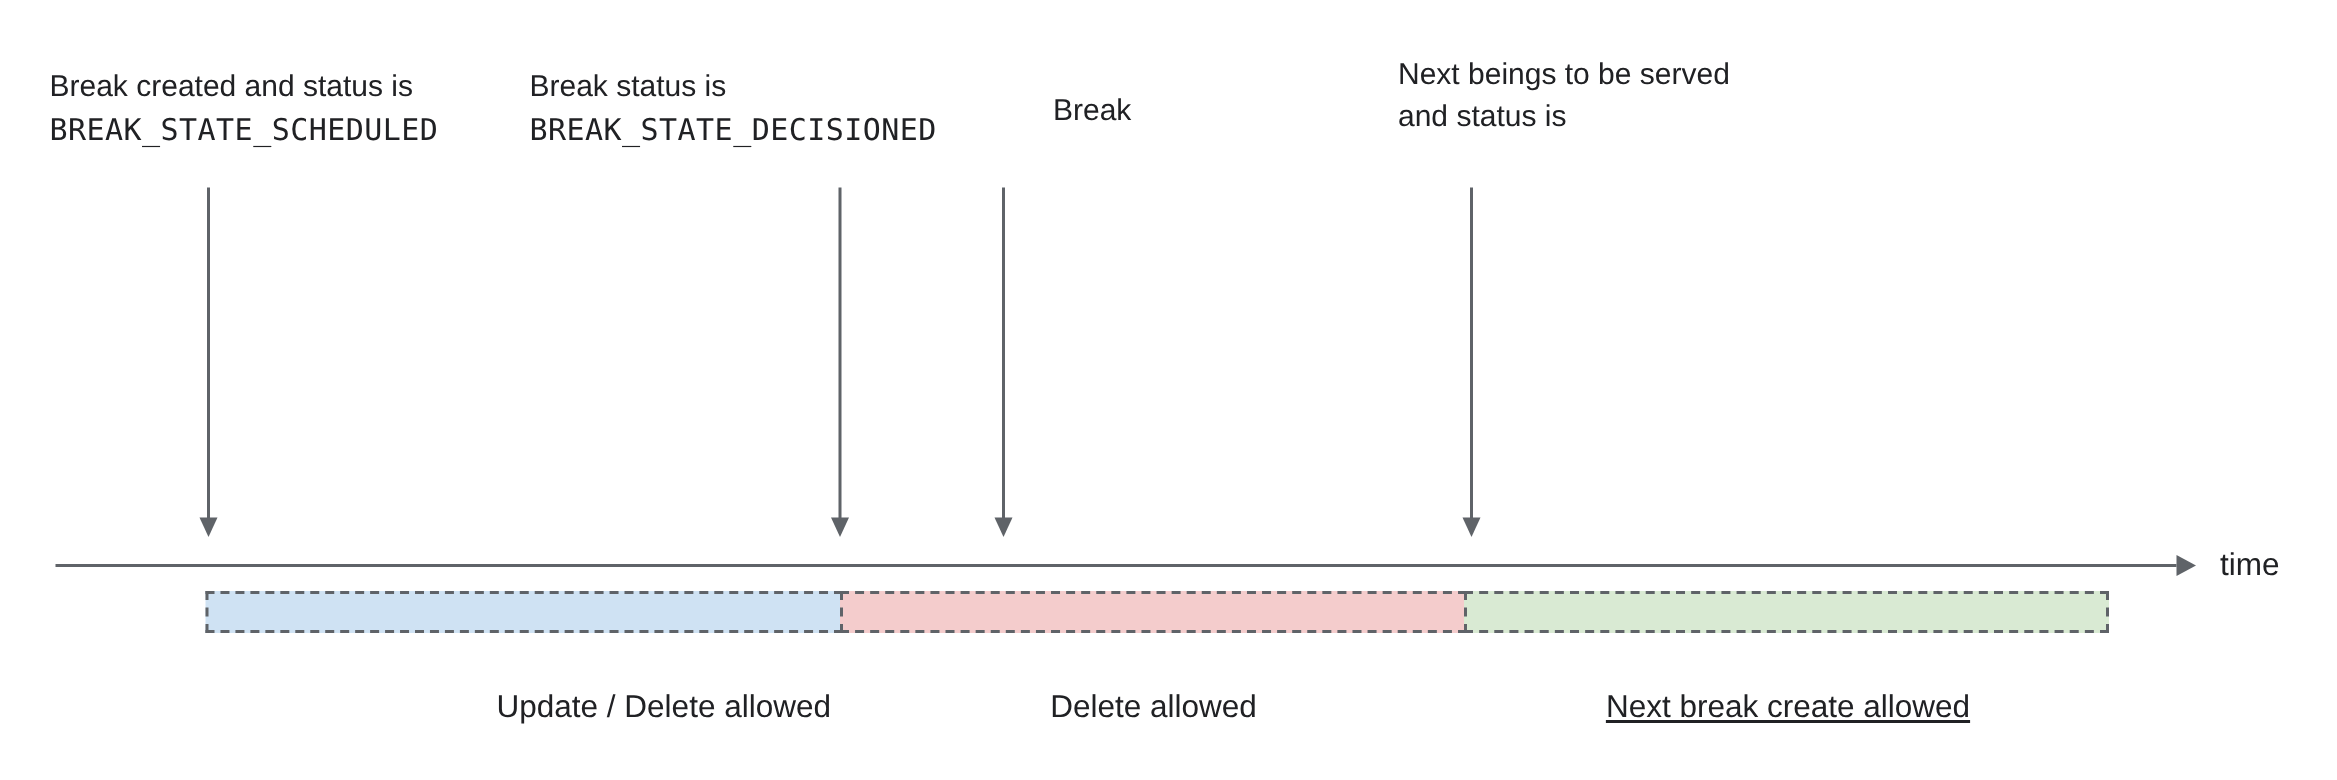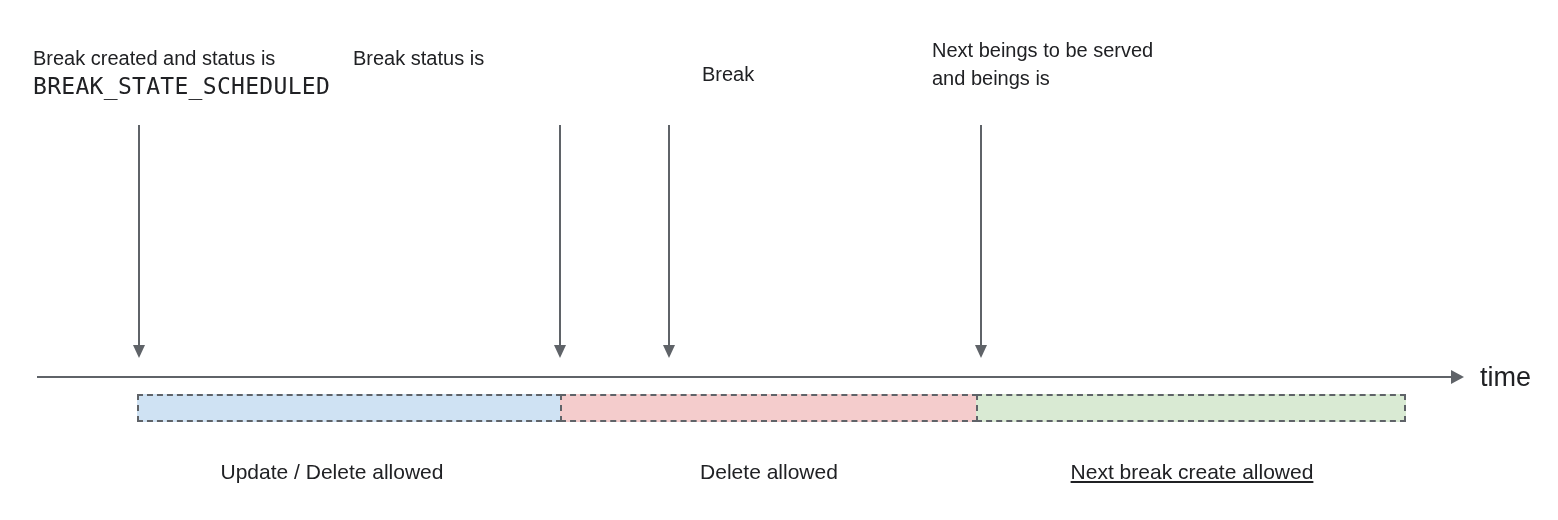--- a/index.html
+++ b/index.html
@@ -15,21 +15,21 @@
 
   
   .annotation {
     position: absolute;
     font-size: 20px;
     line-height: 28px;
     white-space: nowrap;
   }
   .annotation .code {
     font-family: "DejaVu Sans Mono", "Liberation Mono", monospace;
-    font-size: 23px;
+    font-size: 20px;
     letter-spacing: 0.3px;
   }
   .ann-1 { left: 33px;  top: 44px; }
   .ann-2 { left: 353px; top: 44px; }
   .ann-3 { left: 702px; top: 44px; margin-top: 16px; }
   .ann-4 { left: 932px; top: 36px; }
 
   
   .varrow {
     position: absolute;
@@ -69,21 +69,21 @@
     transform: translateY(-50%);
     width: 0; height: 0;
     border-top: 7px solid transparent;
     border-bottom: 7px solid transparent;
     border-left: 13px solid #5f6368;
   }
   .axis-label {
     position: absolute;
     left: 1480px;
     top: 364px;
-    font-size: 27px;
+    font-size: 21px;
     line-height: 26px;
   }
 
   
   .bar {
     position: absolute;
     top: 394px;
     height: 28px;
     box-sizing: border-box;
     border: 2px dashed #5f6368;
@@ -93,45 +93,46 @@
   .bar-3 { left: 976px; width: 430px; }
 
   
   .seg-label {
     position: absolute;
     top: 459px;
     font-size: 21px;
     line-height: 26px;
     text-align: center;
   }
-  .sl-1 { left: 120px; width: 424px; }
+  .sl-1 { left: 130px; width: 424px; text-align: right; }
   .sl-2 { left: 561px; width: 416px; }
   .sl-3 { left: 977px; width: 430px; text-decoration: underline; }
 </style>
 </head>
 <body>
 
 <div class="canvas">
 
   <div class="annotation ann-1">
     <div class="text">Break created and status is</div>
     <div class="code">BREAK_STATE_SCHEDULED</div>
   </div>
 
   <div class="annotation ann-2">
     <div class="text">Break status is</div>
+    <div class="code">BREAK_STATE_DECISIONED</div>
   </div>
 
   <div class="annotation ann-3">
     <div class="text">Break</div>
   </div>
 
   <div class="annotation ann-4">
     <div class="text">Next beings to be served</div>
-    <div class="text">and beings is</div>
+    <div class="text">and status is</div>
   </div>
 
   <div class="varrow va-1">
     <span class="head"></span>
   </div>
   <div class="varrow va-2">
     <span class="head"></span>
   </div>
   <div class="varrow va-3">
     <span class="head"></span>

